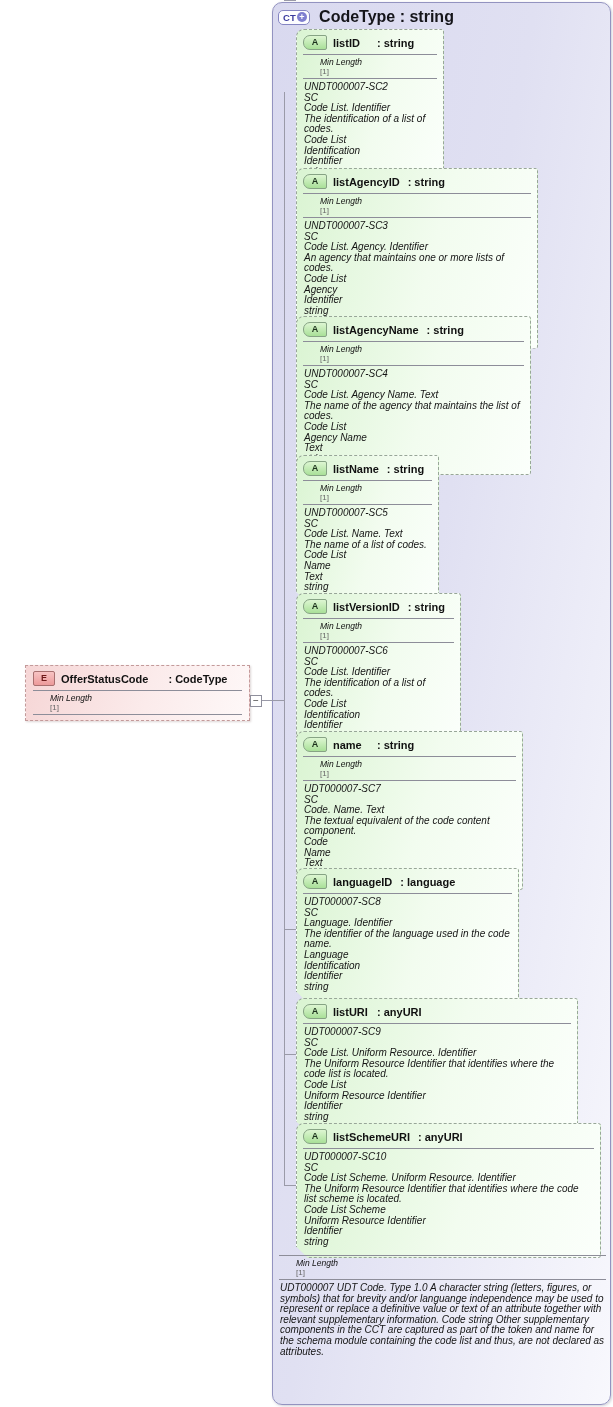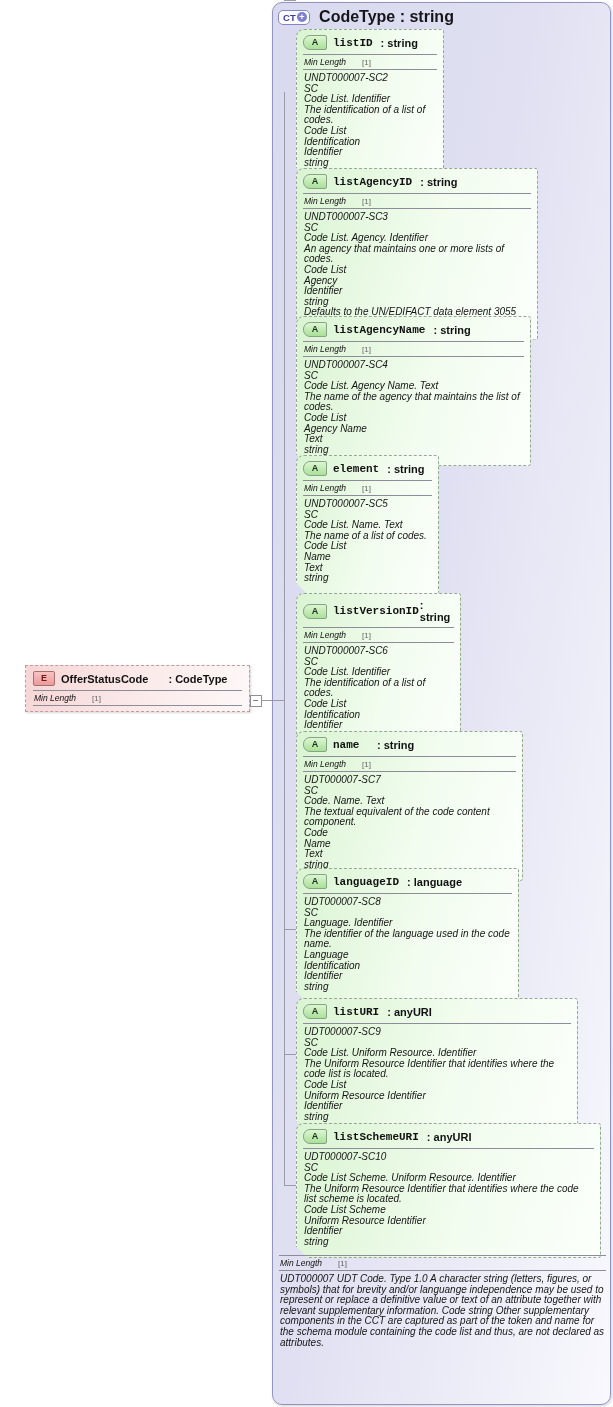--- a/index.html
+++ b/index.html
@@ -46,25 +46,25 @@
   #attrs .attr-box:nth-of-type(8){top:995px;width:282px;}
   #attrs .attr-box:nth-of-type(9){top:1120px;width:305px;}
 
   .box-header{display:flex;align-items:center;gap:6px;padding:2px 0 4px 0;}
   .badge-a{
     flex:0 0 auto;width:22px;height:13px;
     background:linear-gradient(#ddf6d2,#a9e098);
     border:1px solid #86a384;border-radius:7px 2px 2px 7px;
     font-size:9px;font-weight:bold;color:#1c321c;text-align:center;line-height:13px;
   }
-  .attr-name{font-weight:bold;font-size:11px;color:#111;min-width:36px;display:inline-block;font-family:Liberation Mono, monospace;}
+  .attr-name{font-weight:bold;font-size:11px;color:#111;min-width:36px;display:inline-block;}
   .attr-type{font-weight:bold;font-size:11px;color:#111;margin-left:2px;}
 
   .rule{border-top:1px solid #8d8d99;height:0;}
-  .facet-row{display:flex;align-items:baseline;padding:2px 1px;font-size:8.5px;font-style:italic;}
+  .facet-row{display:flex;align-items:baseline;padding:2px 1px;font-size:8.5px;font-style:italic;flex-direction:column;}
   .facet-label{color:#101010;}
   .facet-value{color:#666;margin-left:16px;font-style:normal;font-size:8px;}
   .annot{
     font-style:italic;font-size:10px;line-height:10.6px;color:#141414;
     white-space:pre-line;padding:3px 1px 0 1px;
   }
 
   
   .ct-bottom{position:absolute;left:6px;top:1252px;width:327px;}
   .ct-bottom .annot{white-space:normal;}
@@ -201,21 +201,21 @@
 The name of the agency that maintains the list of codes.
 Code List
 Agency Name
 Text
 string</div>
   </div>
 
   <div class="attr-box">
     <div class="box-header">
       <span class="badge-a">A</span>
-      <span class="attr-name">element</span>
+      <span class="attr-name">listName</span>
       <span class="attr-type">: string</span>
     </div>
     <div class="rule"></div>
     <div class="facet-row">
       <span class="facet-label">Min Length</span>
       <span class="facet-value">[1]</span>
     </div>
     <div class="rule rule-b"></div>
     <div class="annot">UNDT000007-SC5
 SC

